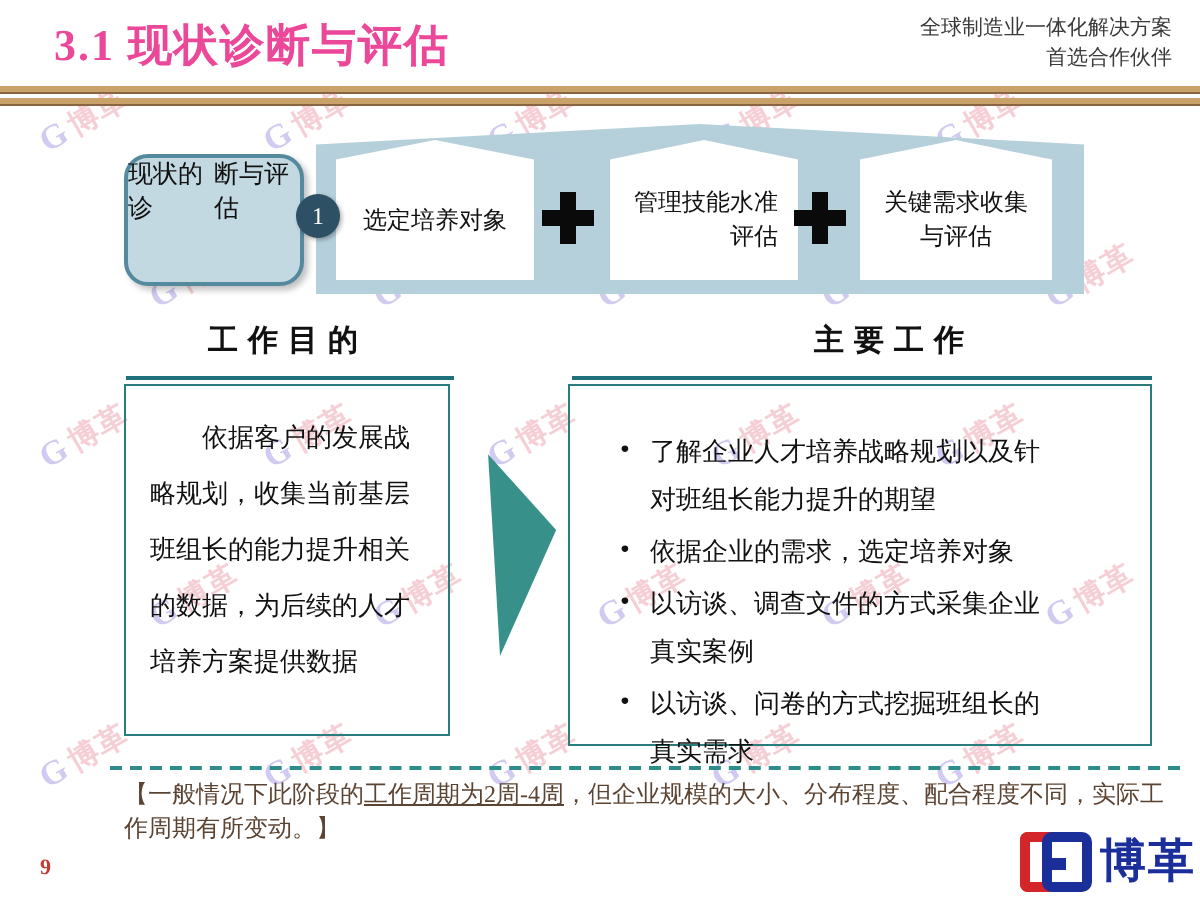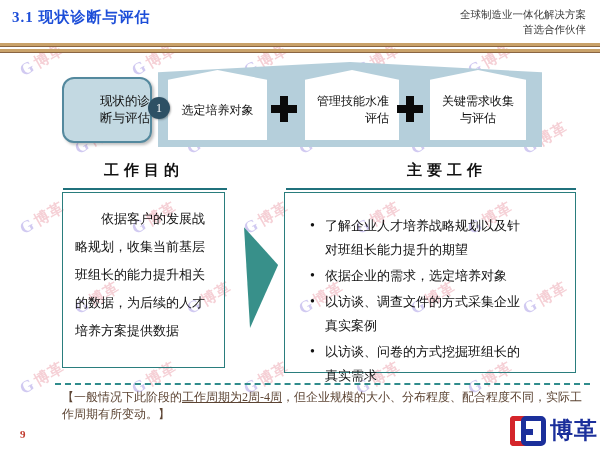--- a/index.html
+++ b/index.html
@@ -8,36 +8,36 @@
     overflow:hidden;font-family:"Liberation Serif","DejaVu Serif",serif;
     margin:0 auto;
   }
   
   .wm-layer{position:absolute;inset:0;z-index:0;pointer-events:none;}
   .wm{position:absolute;transform:rotate(-30deg);font-size:15px;font-weight:bold;
       white-space:nowrap;opacity:.8;letter-spacing:1px;}
   .wm .wm-mark{color:#c6bdee;font-style:normal;margin-right:2px;font-size:17px;}
   .wm .wm-text{color:#f3c4cb;}
   
-  .title{position:absolute;left:12px;top:8px;font-size:15px;font-weight:bold;
-         color:#1d4ed8;letter-spacing:1px;z-index:2;}
+  .title{position:absolute;left:27px;top:8px;font-size:22px;font-weight:bold;
+         color:#ec4899;letter-spacing:1px;z-index:2;}
   .hdr-right{position:absolute;right:14px;top:7px;text-align:right;font-size:10.5px;
              line-height:15px;color:#3a3a3a;z-index:2;}
   .rule{position:absolute;left:0;width:600px;height:3px;background:#c9a26a;
         border-bottom:1px solid #8a6542;z-index:2;}
   .rule-1{top:43px;} .rule-2{top:49px;}
   
   .banner{position:absolute;left:158px;top:62px;width:384px;height:85px;
           background:#b5cfdb;z-index:1;
           clip-path:polygon(0 12%,50% 0,100% 12%,100% 100%,0 100%);
           filter:drop-shadow(2px 2px 0 #d9cba6);}
   .stage-box{position:absolute;left:62px;top:77px;width:86px;height:62px;
           background:#c3d9e2;border:2px solid #54899e;border-radius:12px;
-          box-shadow:2px 2px 3px rgba(0,0,0,.25);display:flex;flex-direction:column;
-          justify-content:center;align-items:flex-end;font-size:12.5px;line-height:17px;
+          box-shadow:2px 2px 3px rgba(0,0,0,.25);display:flex;flex-direction:row;
+          justify-content:center;align-items:flex-start;font-size:12.5px;line-height:17px;
           color:#111;z-index:3;}
   .step-circle{position:absolute;left:148px;top:97px;width:22px;height:22px;
           border-radius:50%;background:#2d5064;color:#fff;font-size:12px;
           display:flex;align-items:center;justify-content:center;z-index:4;
           box-shadow:1px 1px 2px rgba(0,0,0,.3);}
   .step{position:absolute;top:70px;height:70px;background:#fff;z-index:2;
         clip-path:polygon(0 14%,50% 0,100% 14%,100% 100%,0 100%);
         display:flex;align-items:center;justify-content:center;text-align:center;
         font-size:12px;line-height:17px;color:#111;box-sizing:border-box;
         padding:10px 10px 0 10px;filter:drop-shadow(1px 2px 1px rgba(80,80,80,.45));}

